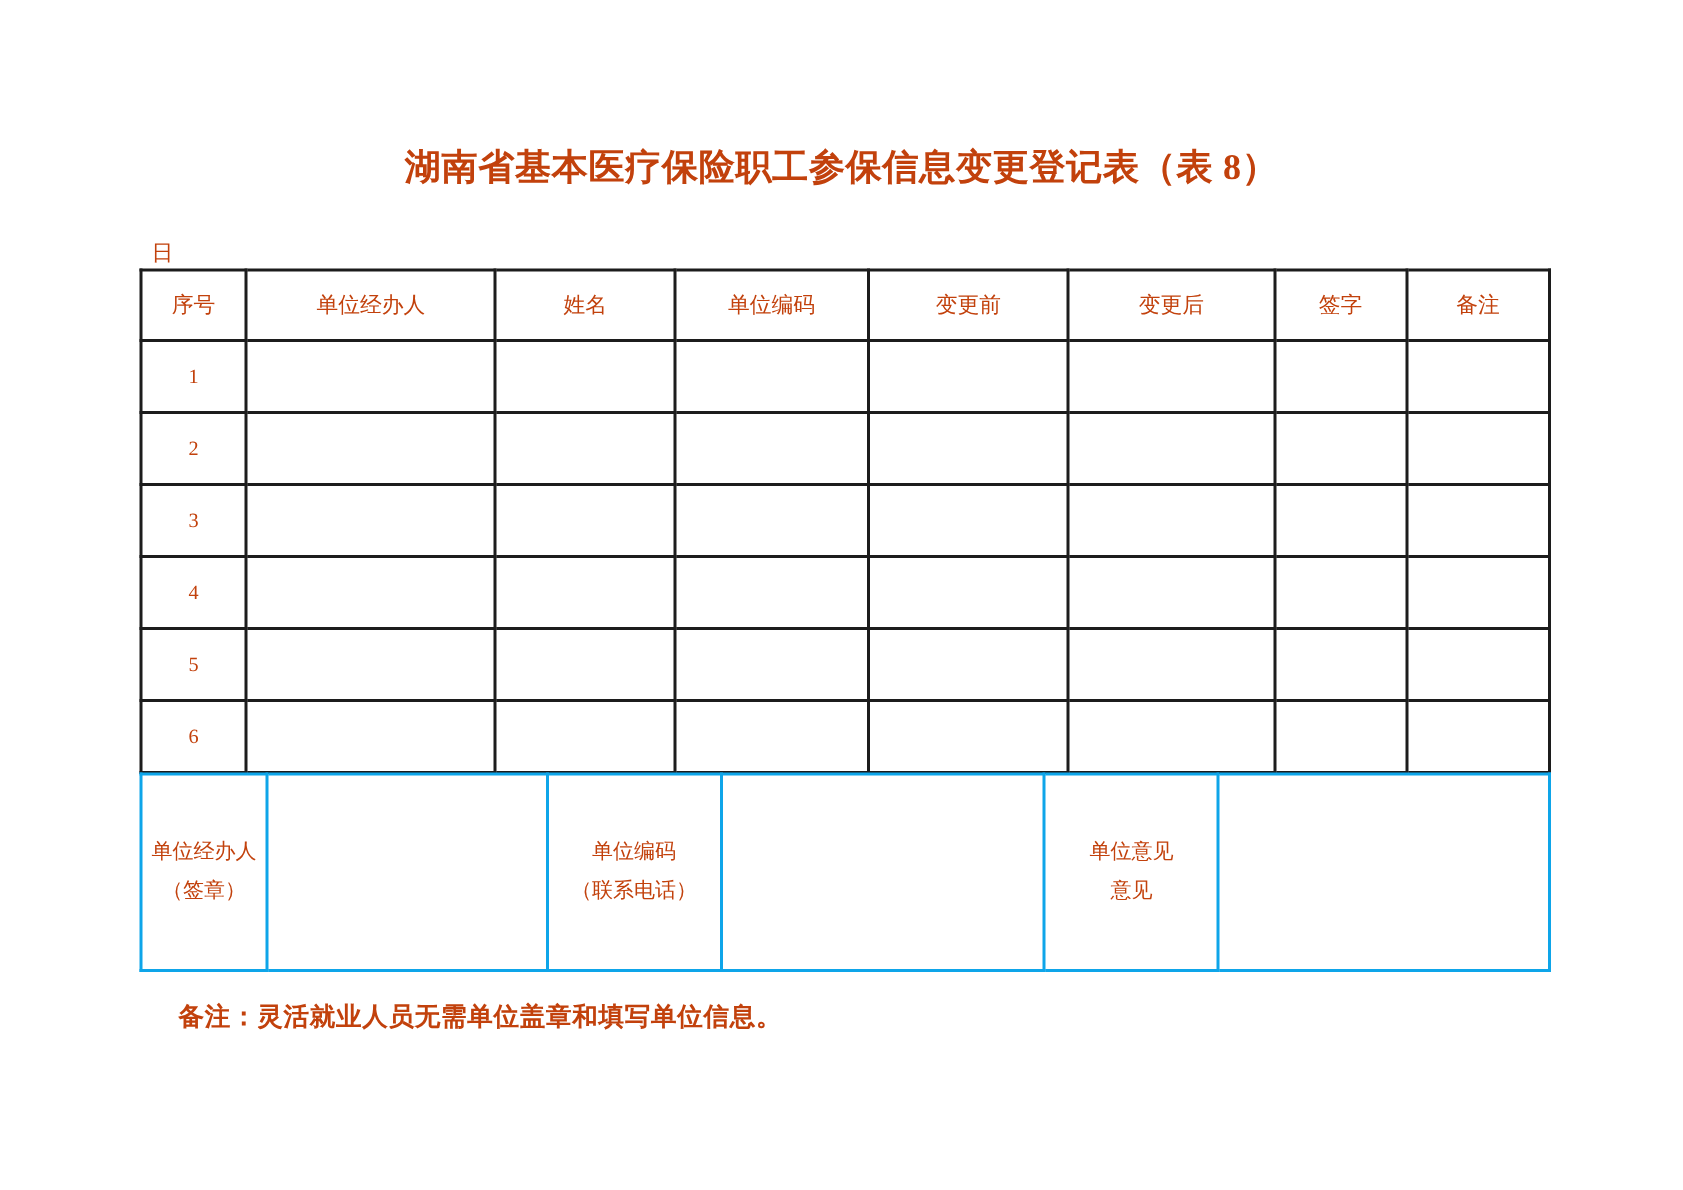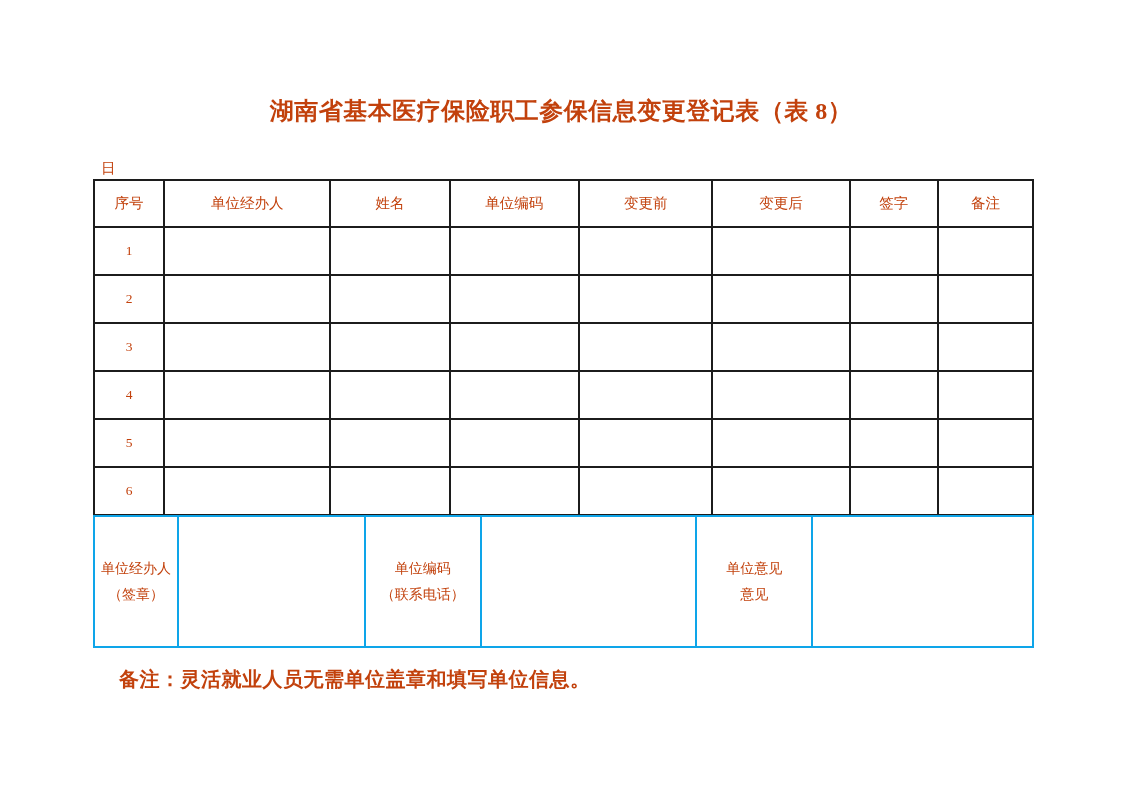--- a/index.html
+++ b/index.html
@@ -95,21 +95,21 @@
     font-size: 14px;
     overflow: hidden;
   }
   table.sig-table tr { height: 131px; }
   .sig-label div { line-height: 1.8; }
   .footnote {
     position: absolute;
     top: 666px;
     left: 119px;
     margin: 0;
-    font-size: 20px;
+    font-size: 17px;
     font-family: "Liberation Sans", "DejaVu Sans", sans-serif;
     font-weight: 600;
     letter-spacing: 0.5px;
   }
   .page-number {
     position: absolute;
     top: 707px;
     left: 0;
     width: 100%;
     text-align: center;

